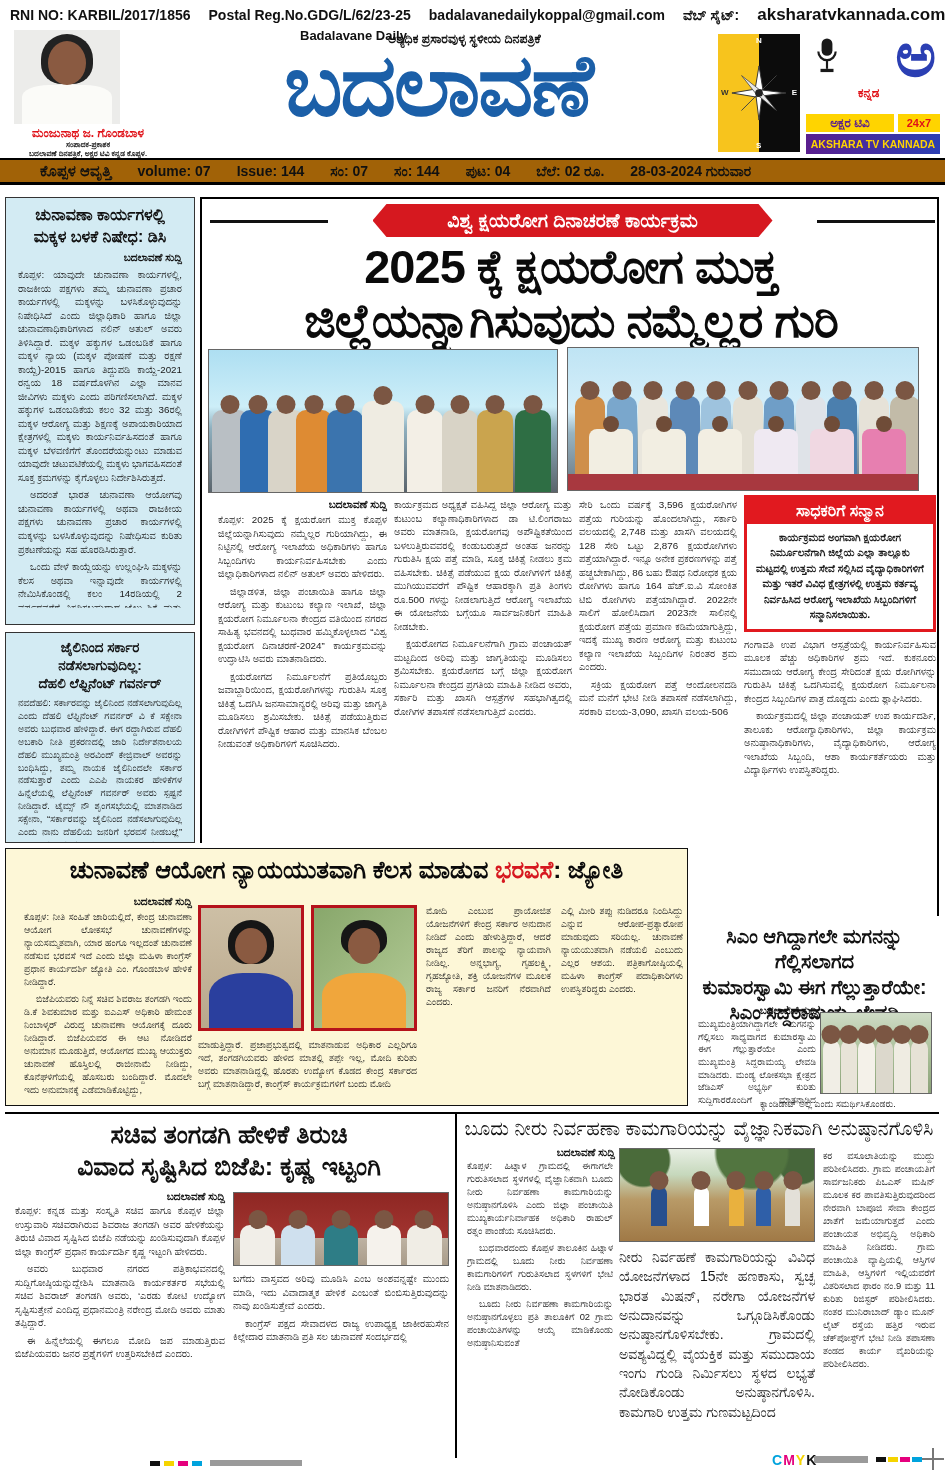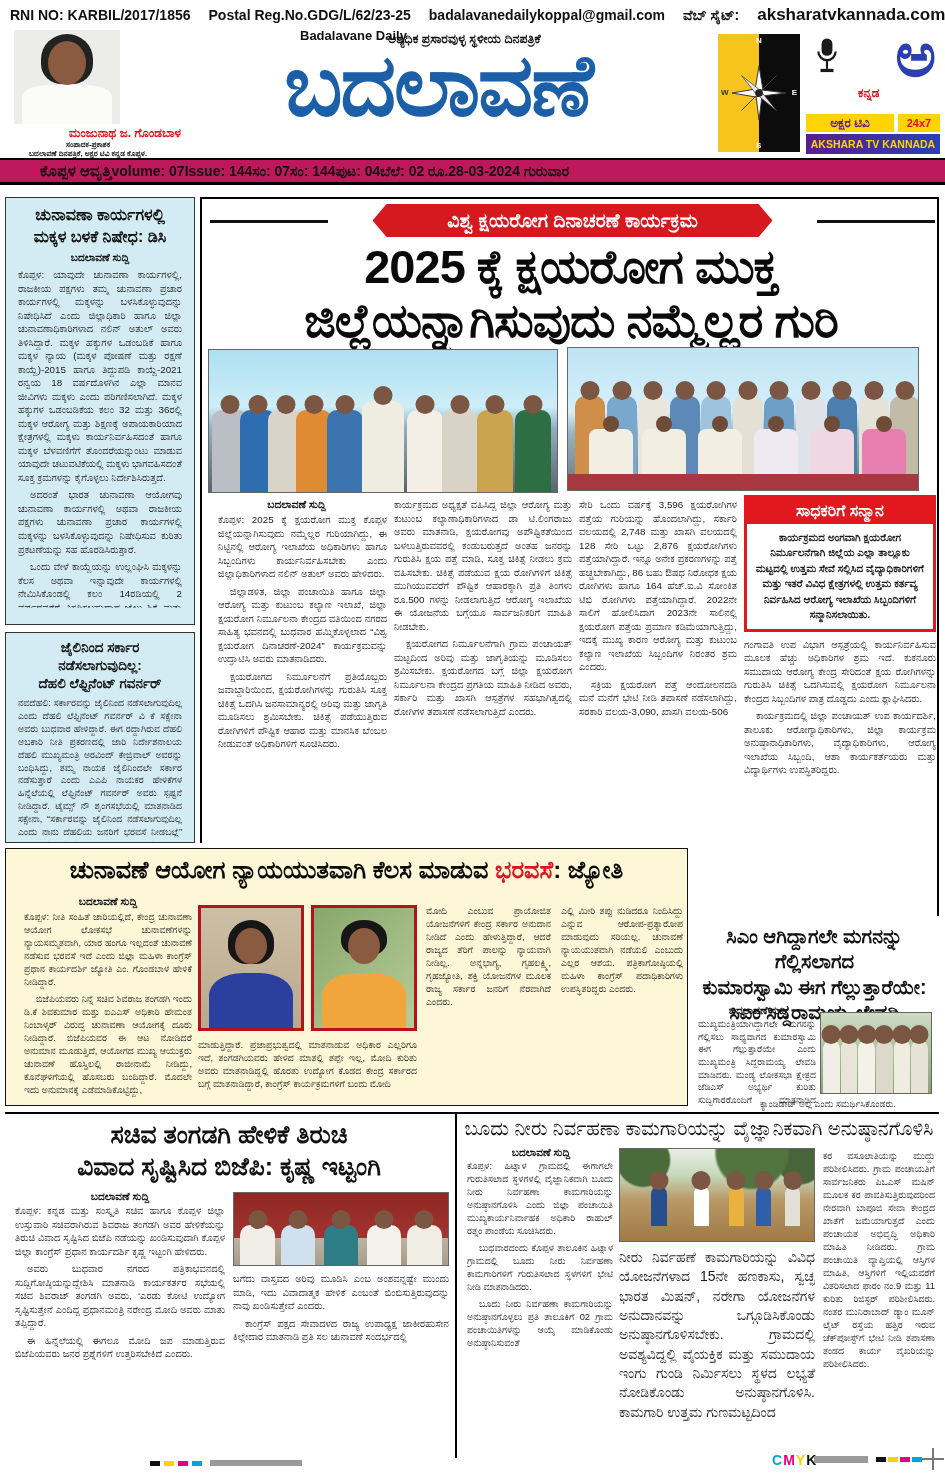--- a/index.html
+++ b/index.html
@@ -10,21 +10,21 @@
   .vline{position:absolute;background:#000;}
 
   
   .topbar{position:absolute;top:2px;left:0;width:945px;height:26px;display:flex;align-items:center;
           gap:18px;padding:0 10px;box-sizing:border-box;font-weight:bold;font-size:14px;white-space:nowrap;}
   .topbar .site{font-size:17px;margin-left:auto;}
 
   
   .masthead{position:absolute;top:28px;left:0;width:945px;height:128px;}
   .ed-photo{position:absolute;left:14px;top:2px;width:106px;height:94px;background:#ececea;overflow:hidden;}
-  .ed-name{position:absolute;left:0;top:98px;width:176px;text-align:center;color:#e01118;font-weight:bold;font-size:12px;margin-left:37px;}
+  .ed-name{position:absolute;left:0;top:98px;width:176px;text-align:center;color:#e01118;font-weight:bold;font-size:12px;}
   .ed-sub{position:absolute;left:0;width:176px;text-align:center;font-size:7.5px;font-weight:bold;color:#222;}
   .daily-en{position:absolute;left:300px;top:0;font-size:13px;font-weight:bold;}
   .tagline{position:absolute;left:388px;top:4px;font-size:12.5px;font-weight:bold;}
   .np-title{position:absolute;left:160px;top:12px;width:556px;text-align:center;
             font-size:86px;font-weight:800;line-height:1.05;color:#1b5fa8;letter-spacing:-2px;}
   .flag{position:absolute;left:718px;top:6px;width:82px;height:118px;display:flex;}
   .flag .half-y{width:50%;height:100%;background:#f7c41d;}
   .flag .half-b{width:50%;height:100%;background:#0c0c0c;}
   .flag svg{position:absolute;left:50%;top:50%;transform:translate(-50%,-50%);}
   .flag .dir{position:absolute;font-size:8px;font-weight:bold;color:#666;}
@@ -32,30 +32,30 @@
   .logo .glyph{position:absolute;right:4px;top:-4px;font-size:62px;font-weight:800;color:#2b3fb3;line-height:1;}
   .logo .kn-script{position:absolute;left:52px;top:58px;color:#e01118;font-size:12px;font-weight:bold;}
   .logo .strip{position:absolute;left:0;bottom:22px;width:88px;height:18px;background:#ffd400;color:#5a1e8e;
                font-weight:800;font-size:12px;text-align:center;line-height:18px;}
   .logo .badge{position:absolute;right:0;bottom:22px;width:42px;height:18px;background:#ffd400;color:#e01118;
                font-weight:800;font-size:11px;text-align:center;line-height:18px;}
   .logo .nameen{position:absolute;left:0;bottom:0;width:134px;height:20px;background:linear-gradient(90deg,#5a1e8e,#2b3fb3);
                color:#ffd400;font-weight:800;font-size:10.5px;text-align:center;line-height:20px;}
 
   
-  .infobar{position:absolute;top:158px;left:0;width:945px;height:27px;background:#be185d;
+  .infobar{position:absolute;top:158px;left:0;width:945px;height:27px;background:#a16207;
            border-top:2px solid #000;border-bottom:3px solid #000;box-sizing:border-box;
-           display:flex;align-items:center;padding:0 0 0 40px;font-weight:bold;font-size:14px;white-space:nowrap;}
+           display:flex;align-items:center;gap:26px;padding:0 0 0 40px;font-weight:bold;font-size:14px;white-space:nowrap;}
   .infobar .ed{font-size:15px;}
 
   
   .body-text{font-size:9.8px;line-height:1.38;text-align:justify;color:#1a1a1a;overflow:hidden;}
   .body-text p{margin:0 0 4px 0;text-indent:12px;}
   .body-text p:first-child{text-indent:0;}
-  .byline{font-weight:bold;font-size:10.5px;text-align:center;color:#111;}
+  .byline{font-weight:bold;font-size:10.5px;text-align:right;color:#111;}
 
   
   .bluebox{position:absolute;left:5px;width:190px;background:#d3ebf3;border:1px solid #333;box-sizing:border-box;
            padding:6px 12px;overflow:hidden;}
   .bluebox .bt{font-weight:800;text-align:center;line-height:1.35;}
 
   
   .main-box{position:absolute;left:200px;top:197px;width:739px;height:646px;border:2px solid #000;border-bottom:none;box-sizing:border-box;}
   .right-ext{position:absolute;left:688px;top:843px;width:251px;height:269px;border-right:2px solid #000;box-sizing:border-box;pointer-events:none;}
   .kicker-wrap{position:absolute;left:210px;top:204px;width:725px;height:34px;}

